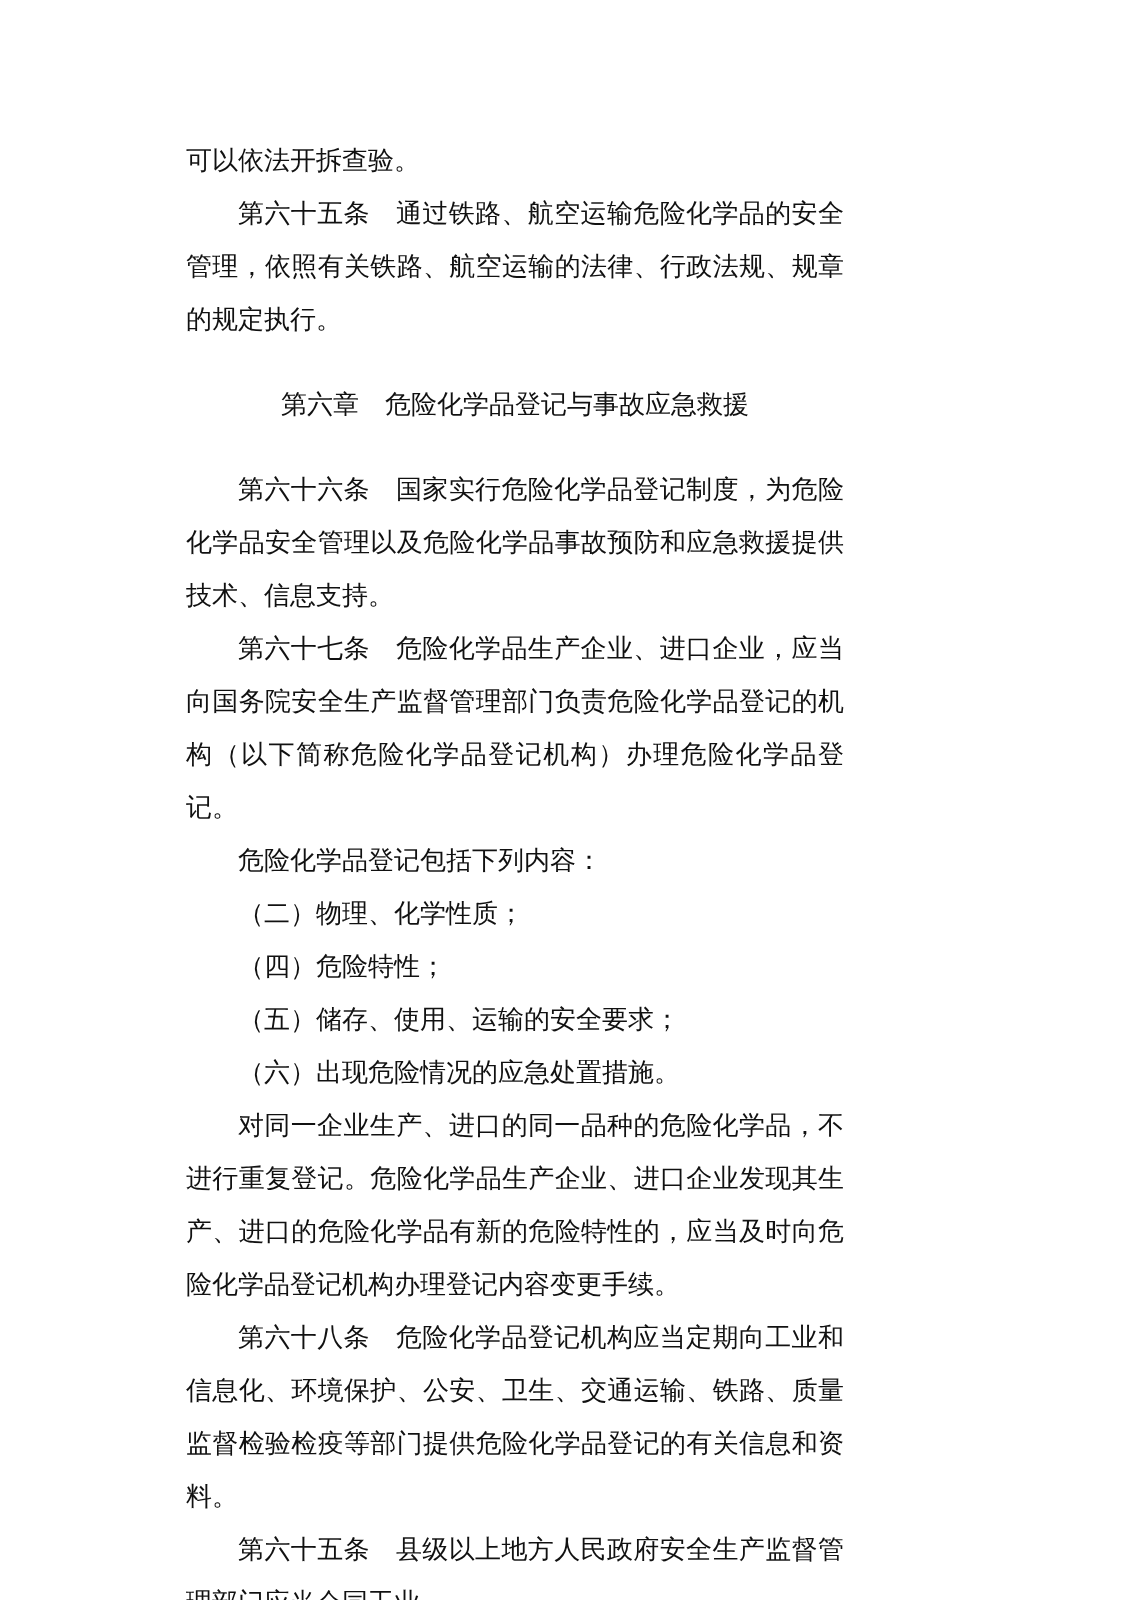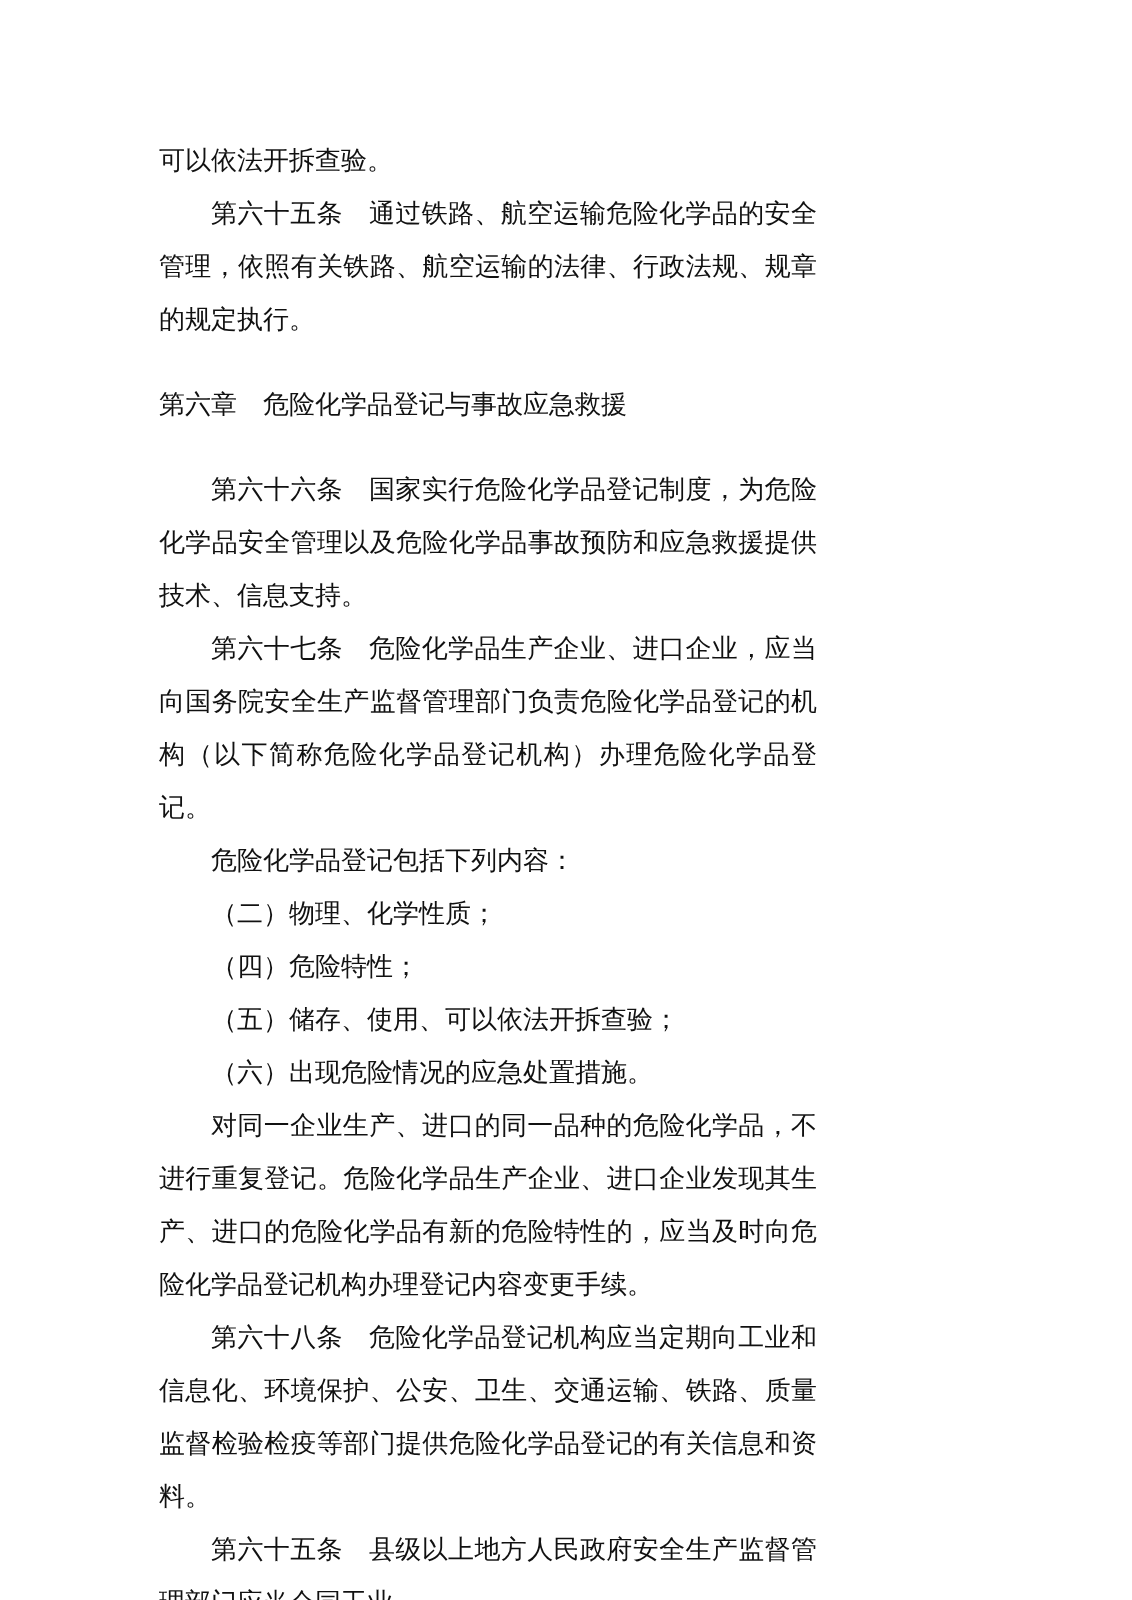--- a/index.html
+++ b/index.html
@@ -13,32 +13,34 @@
     font-family: "Liberation Serif", "DejaVu Serif", serif;
     color: #111111;
   }
   .page {
     box-sizing: border-box;
     width: 984px;
     height: 1600px;
     padding: 134px 167px 0 159px;
     overflow: hidden;
     background: #ffffff;
+    margin-left: 27px;
   }
   .doc p {
     margin: 0;
     font-size: 26px;
     line-height: 53px;
     text-align: justify;
     text-justify: inter-ideograph;
     word-break: break-all;
   }
   .doc p.indent { text-indent: 2em; }
   .doc p.noindent { text-indent: 0; }
   .doc p.chapter {
+    text-align: center;
     text-indent: 0;
     margin: 32px 0;
   }
   .article-label {
     font-weight: normal;
     margin-right: 1em;
   }
 </style>
 </head>
 <body>
@@ -46,19 +48,19 @@
 <div class="page">
   <div class="doc">
       <p class="noindent">可以依法开拆查验。</p>
       <p class="indent"><span class="article-label">第六十五条</span><span>通过铁路、航空运输危险化学品的安全管理，依照有关铁路、航空运输的法律、行政法规、规章的规定执行。</span></p>
       <p class="chapter">第六章　危险化学品登记与事故应急救援</p>
       <p class="indent"><span class="article-label">第六十六条</span><span>国家实行危险化学品登记制度，为危险化学品安全管理以及危险化学品事故预防和应急救援提供技术、信息支持。</span></p>
       <p class="indent"><span class="article-label">第六十七条</span><span>危险化学品生产企业、进口企业，应当向国务院安全生产监督管理部门负责危险化学品登记的机构（以下简称危险化学品登记机构）办理危险化学品登记。</span></p>
       <p class="indent">危险化学品登记包括下列内容：</p>
       <p class="indent">（二）物理、化学性质；</p>
       <p class="indent">（四）危险特性；</p>
-      <p class="indent">（五）储存、使用、可以依法开拆查验；</p>
+      <p class="indent">（五）储存、使用、运输的安全要求；</p>
       <p class="indent">（六）出现危险情况的应急处置措施。</p>
       <p class="indent">对同一企业生产、进口的同一品种的危险化学品，不进行重复登记。危险化学品生产企业、进口企业发现其生产、进口的危险化学品有新的危险特性的，应当及时向危险化学品登记机构办理登记内容变更手续。</p>
       <p class="indent"><span class="article-label">第六十八条</span><span>危险化学品登记机构应当定期向工业和信息化、环境保护、公安、卫生、交通运输、铁路、质量监督检验检疫等部门提供危险化学品登记的有关信息和资料。</span></p>
       <p class="indent"><span class="article-label">第六十五条</span><span>县级以上地方人民政府安全生产监督管理部门应当会同工业</span></p>
     </div>
 </div>
 
 </body></html>

